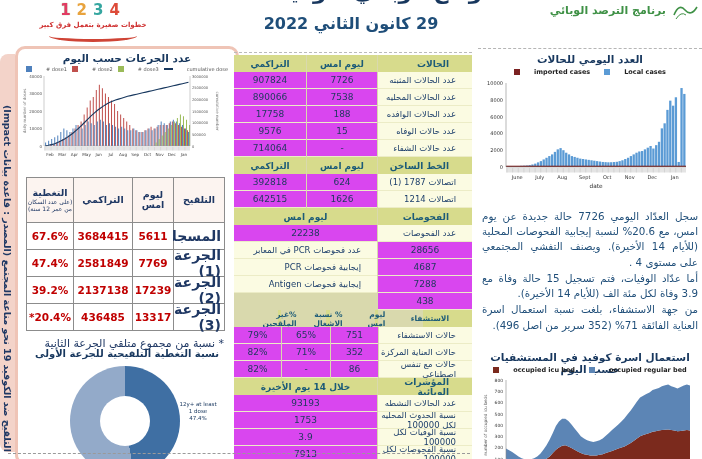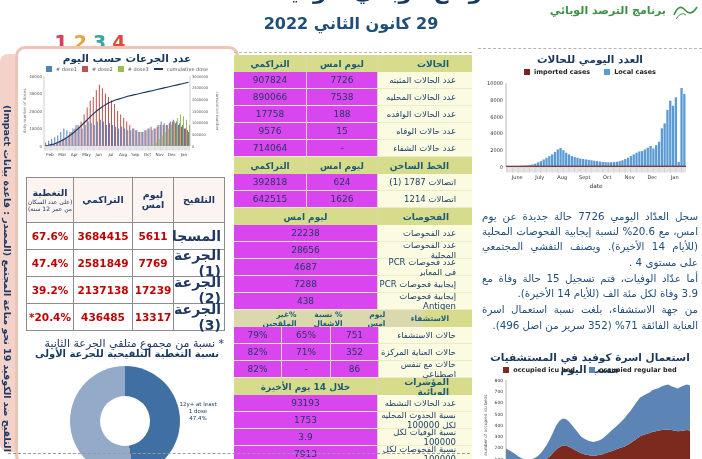--- a/index.html
+++ b/index.html
@@ -2,21 +2,21 @@
 <html lang="ar"><head>
 <meta charset="utf-8">
 <style>
   html,body{margin:0;padding:0;background:#fff;}
   body{width:702px;height:459px;overflow:hidden;position:relative;
        font-family:"DejaVu Sans",sans-serif;}
   .page{position:absolute;inset:0;background:#fff;}
 
   
   .logo-left{position:absolute;left:34px;top:0;width:118px;height:48px;text-align:center;}
-  .nums{font-size:19px;font-weight:bold;letter-spacing:6px;line-height:20px;margin-top:32px;}
+  .nums{font-size:15px;font-weight:bold;letter-spacing:6px;line-height:20px;}
   .n0{color:#e23a63;text-shadow:0 0 1px #7fb069;}
   .n1{color:#e8a33d;}
   .n2{color:#35a6a0;}
   .n3{color:#dd4b39;}
   .logo-text{font-size:7px;font-weight:bold;color:#cf3030;direction:rtl;margin-top:1px;}
   .swoosh{width:88px;height:9px;margin:1px auto 0;border-bottom:3px solid #cf4436;border-radius:50%;}
   .title-clip{position:absolute;left:205px;top:0;width:292px;height:9px;overflow:hidden;text-align:center;}
   .title-clip span{display:block;margin-top:-20px;font-size:21px;font-weight:bold;color:#17365d;direction:rtl;white-space:nowrap;}
   .date{position:absolute;left:235px;top:14px;width:232px;text-align:center;font-size:16px;font-weight:bold;color:#1f4e79;direction:rtl;}
   .program{position:absolute;right:36px;top:4px;font-size:11px;font-weight:bold;color:#3f9146;direction:rtl;}
@@ -73,21 +73,21 @@
   #chart1{position:absolute;top:26px;left:2px;}
   .paras{position:absolute;top:160px;left:4px;width:216px;direction:rtl;text-align:justify;
          color:#1f4e79;font-size:10.3px;line-height:1.48;}
   .para{margin:0 0 1px 0;}
   .rc-title2{position:absolute;top:302px;left:0;width:100%;text-align:center;font-size:10.5px;font-weight:bold;
              color:#17375e;direction:rtl;}
   #legend2{position:absolute;top:317px;left:0;width:100%;display:flex;justify-content:center;gap:14px;
            font-size:6.5px;font-weight:bold;color:#222;}
   #chart2{position:absolute;top:325px;left:2px;}
 
-  .lg{display:inline-flex;align-items:center;gap:4px;}
+  .lg{display:inline-flex;align-items:center;gap:14px;}
   .lgbox{width:6px;height:6px;display:inline-block;}
 
   .dash-bottom{position:absolute;left:8px;top:453px;width:462px;border-top:1px dashed #9a9a9a;z-index:9;}
 </style>
 </head>
 <body>
 
 <div class="page">
 
   <div class="logo-left">
@@ -365,21 +365,20 @@
         <div class="mv">392818</div>
         <div class="ml">اتصالات 1214</div>
         <div class="mv">1626</div>
         <div class="mv">642515</div>
       </div>
       <div class="sec" style="grid-template-columns: 94px 143px;">
         <div class="mh mh-label">الفحوصات</div>
         <div class="mh">ليوم امس</div>
         <div class="ml">عدد الفحوصات</div>
         <div class="mv">22238</div>
-        <div class="ml">عدد الفحوصات المحلية</div>
         <div class="mv">28656</div>
         <div class="ml">عدد فحوصات PCR في المعابر</div>
         <div class="mv">4687</div>
         <div class="ml">إيجابية فحوصات PCR</div>
         <div class="mv">7288</div>
         <div class="ml">إيجابية فحوصات Antigen</div>
         <div class="mv">438</div>
       </div>
       <div class="sec" style="grid-template-columns: 93px 47px 48px 47px;">
         <div class="mh sm mh-label">الاستشفاء</div>

